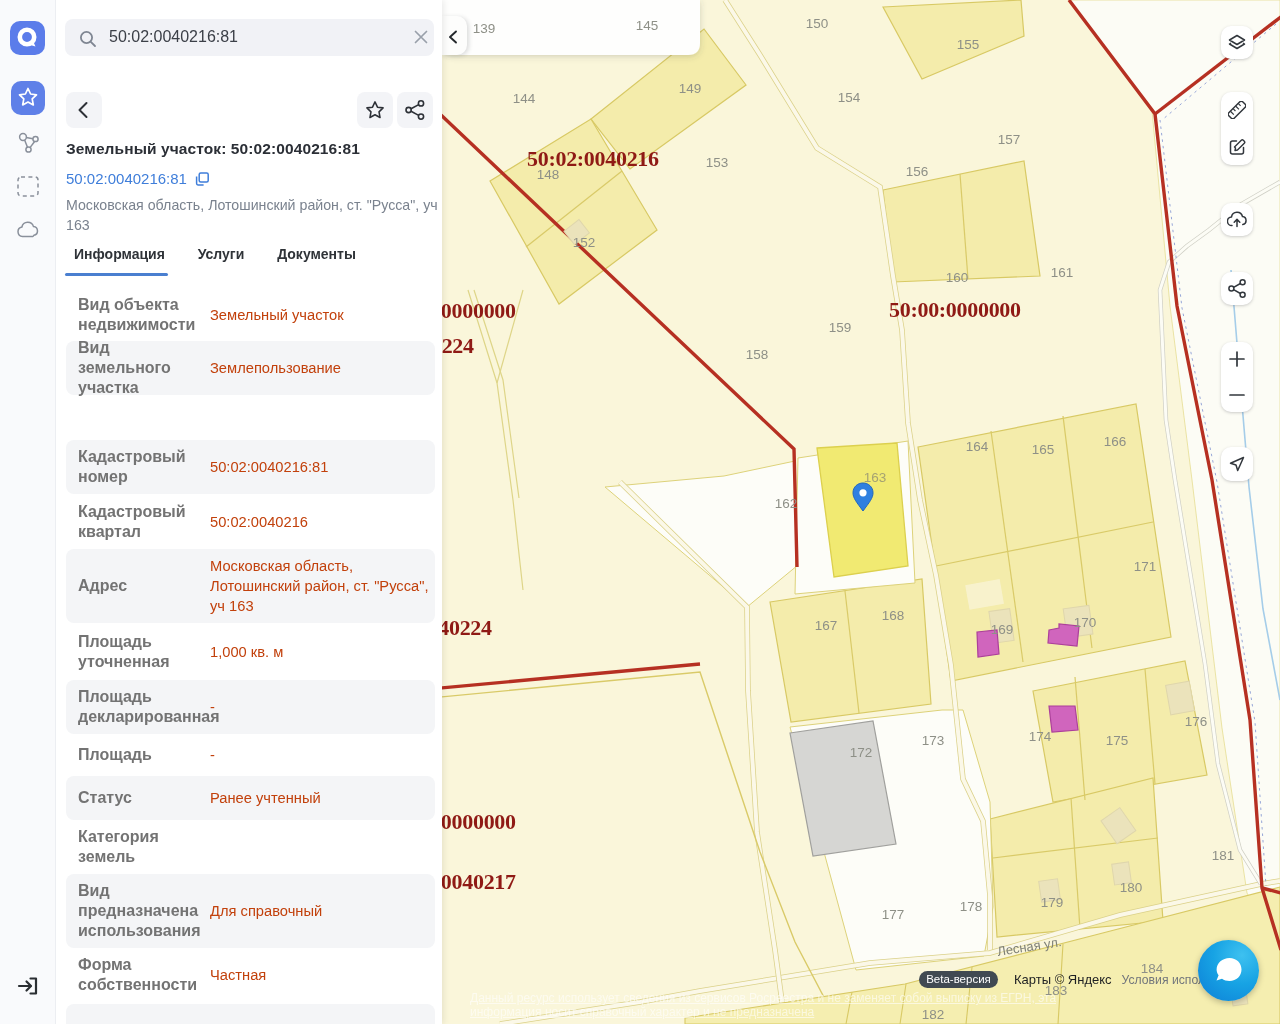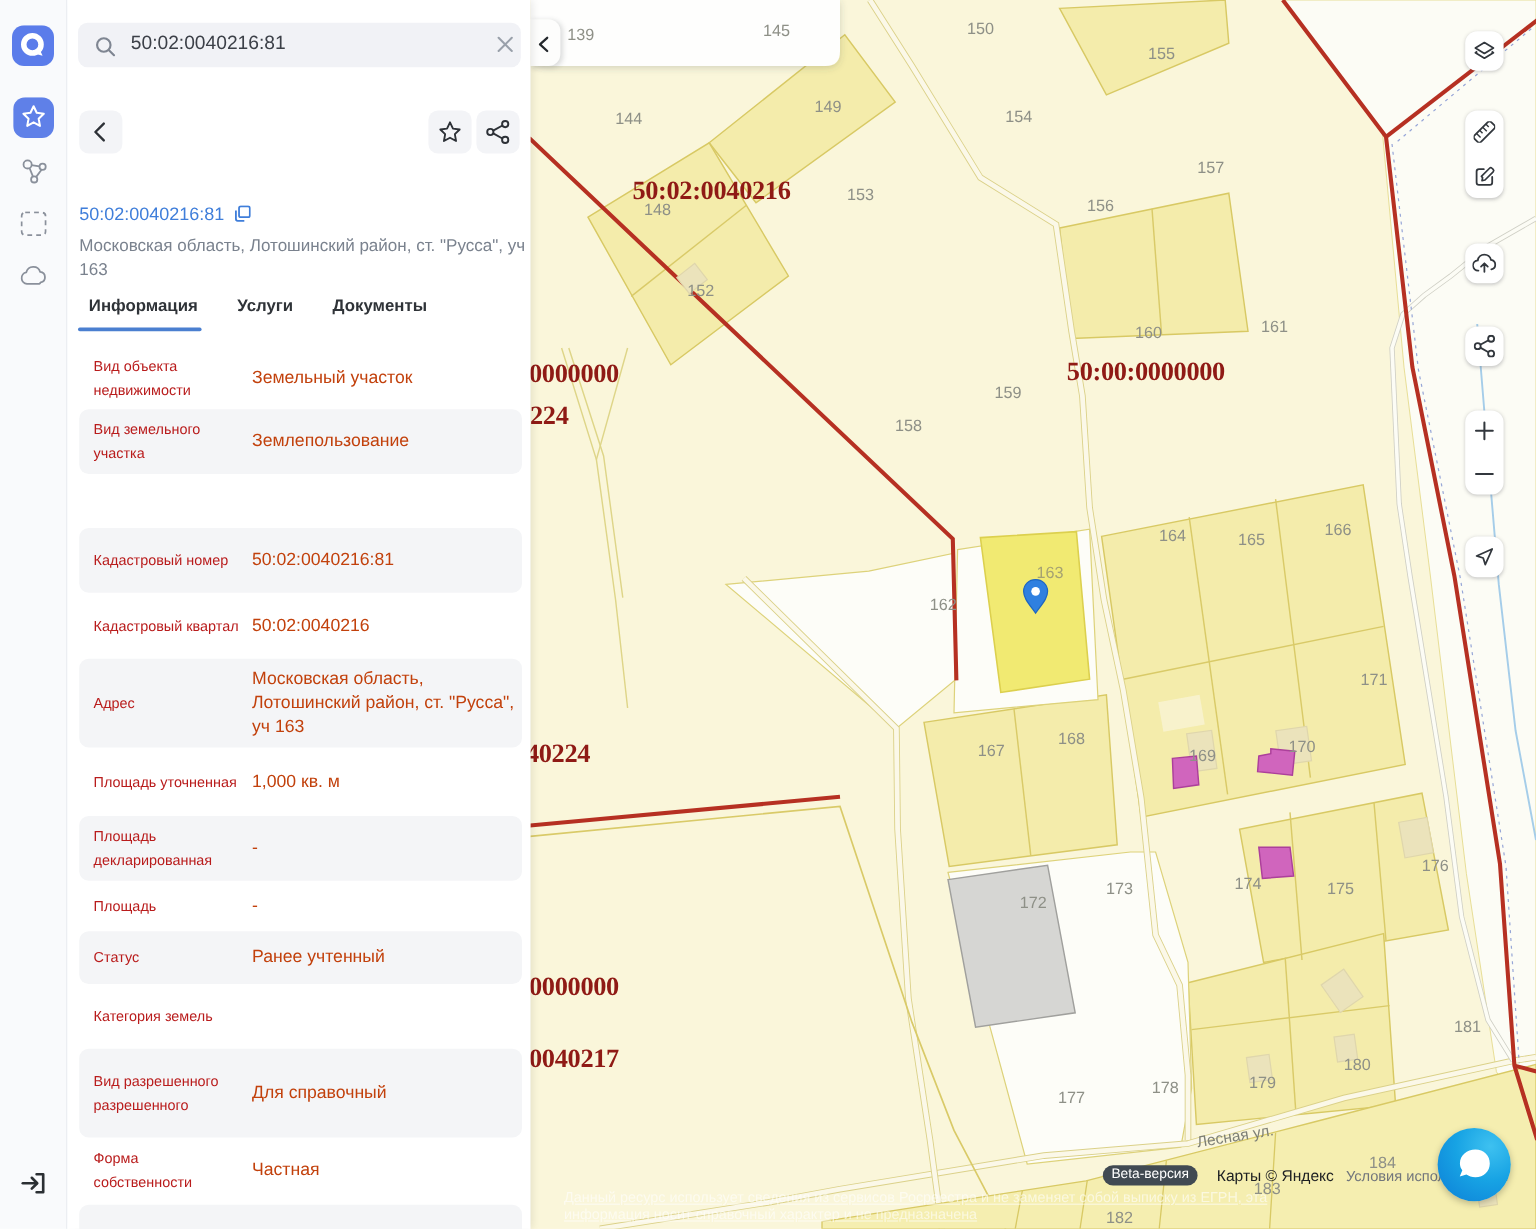--- a/index.html
+++ b/index.html
@@ -12,21 +12,21 @@
 #search { position:absolute; left:9px; top:19px; width:369px; height:37px; background:#f1f2f6; border-radius:8px; }
 #search .q { position:absolute; left:44px; top:9px; font-size:16px; color:#3c4048; }
 .iconbtn { position:absolute; width:36px; height:36px; background:#f3f4f7; border-radius:8px; }
 .title { position:absolute; left:10px; top:140px; width:360px; font-size:15.5px; letter-spacing:0.1px; font-weight:bold; color:#2b2f36; }
 .cnlink { position:absolute; left:10px; top:170px; font-size:15px; color:#3f7eda; }
 .addr { position:absolute; left:10px; top:195px; width:378px; font-size:14.2px; line-height:20px; color:#7a828e; }
 .tabs { position:absolute; left:9px; top:246px; font-size:14px; font-weight:bold; color:#2f3338; }
 .tab { display:inline-block; }
 .row { position:absolute; left:10px; width:369px; display:flex; align-items:center; }
 .row.g { background:#f4f5f7; border-radius:8px; }
-.row .lb { position:absolute; left:12px; width:122px; font-size:12px; line-height:20px; color:#b91c1c; }
+.row .lb { position:absolute; left:12px; width:122px; font-size:16px; line-height:20px; color:#737373;font-weight:bold; }
 .row .vl { position:absolute; left:144px; width:221px; font-size:14.7px; line-height:20px; color:#c2410c; }
 
 #map { position:absolute; left:442px; top:0; width:838px; height:1024px; background:#faf6da; z-index:1; }
 #mapsvg { position:absolute; left:0; top:0; }
 #collapse { position:absolute; left:442px; top:16px; width:25px; height:39px; background:#fdfdfc; border-radius:0 10px 10px 0; z-index:6; box-shadow:2px 1px 4px rgba(60,64,70,0.18); }
 
 .tbtn { position:absolute; background:#fff; border-radius:10px; box-shadow:0 1px 3px rgba(60,60,70,0.25); z-index:10; }
 
 #chat { position:absolute; left:1198px; top:940px; width:61px; height:61px; border-radius:50%; background:radial-gradient(circle at 72% 25%, #3ec1f0 0%, #17a3e4 45%, #0d7ed6 100%); z-index:12; box-shadow:0 2px 6px rgba(0,0,0,0.25); }
 #beta { position:absolute; left:919px; top:971px; width:79px; height:17px; background:#414a52; border-radius:9px; color:#fff; font-size:11.5px; text-align:center; line-height:17px; z-index:11; }
@@ -299,20 +299,21 @@
   </div>
   <div class="iconbtn" style="left:341px;top:92px">
     <svg class="abs" style="left:8px;top:8px" width="20" height="20" viewBox="0 0 20 20">
         <circle cx="16" cy="3.4" r="2.6" fill="none" stroke="#2d3137" stroke-width="1.6"></circle>
         <circle cx="3.6" cy="10" r="2.6" fill="none" stroke="#2d3137" stroke-width="1.6"></circle>
         <circle cx="16" cy="16.6" r="2.6" fill="none" stroke="#2d3137" stroke-width="1.6"></circle>
         <line x1="6" y1="8.8" x2="13.7" y2="4.6" stroke="#2d3137" stroke-width="1.6"></line>
         <line x1="6" y1="11.2" x2="13.7" y2="15.4" stroke="#2d3137" stroke-width="1.6"></line>
       </svg>
   </div>
+  <div class="title">Земельный участок: 50:02:0040216:81</div>
   <div class="cnlink">50:02:0040216:81
     <svg style="vertical-align:-2px;margin-left:4px" width="14" height="14" viewBox="0 0 14 14">
         <rect x="4.2" y="1" width="9" height="9" rx="1.5" fill="none" stroke="#3f7eda" stroke-width="1.5"></rect>
         <path d="M1.6 4.4 L1.6 11.6 Q1.6 13 3 13 L8.6 13" fill="none" stroke="#3f7eda" stroke-width="1.5"></path>
       </svg>
   </div>
   <div class="addr">Московская область, Лотошинский район, ст. "Русса", уч 163</div>
   <div class="tabs">
     <div class="tab" style="padding:0 9px 14px">Информация</div>
     <div class="tab" style="padding:0 9px 14px;margin-left:11px">Услуги</div>
@@ -352,21 +353,21 @@
       <div class="vl">-</div>
     </div>
   <div class="row g" style="top:776px;height:44px">
       <div class="lb">Статус</div>
       <div class="vl">Ранее учтенный</div>
     </div>
   <div class="row" style="top:820px;height:54px">
       <div class="lb" style="width:100px">Категория земель</div>
     </div>
   <div class="row g" style="top:874px;height:74px">
-      <div class="lb">Вид разрешенного разрешенного</div>
+      <div class="lb">Вид предназначена использования</div>
       <div class="vl">Для справочный</div>
     </div>
   <div class="row" style="top:948px;height:54px">
       <div class="lb">Форма собственности</div>
       <div class="vl">Частная</div>
     </div>
   <div class="row g" style="top:1004px;height:30px"></div>
 </div>
 <div id="beta">Beta-версия</div>
 <div id="attrib">Карты © Яндекс<span>Условия использования</span></div>

